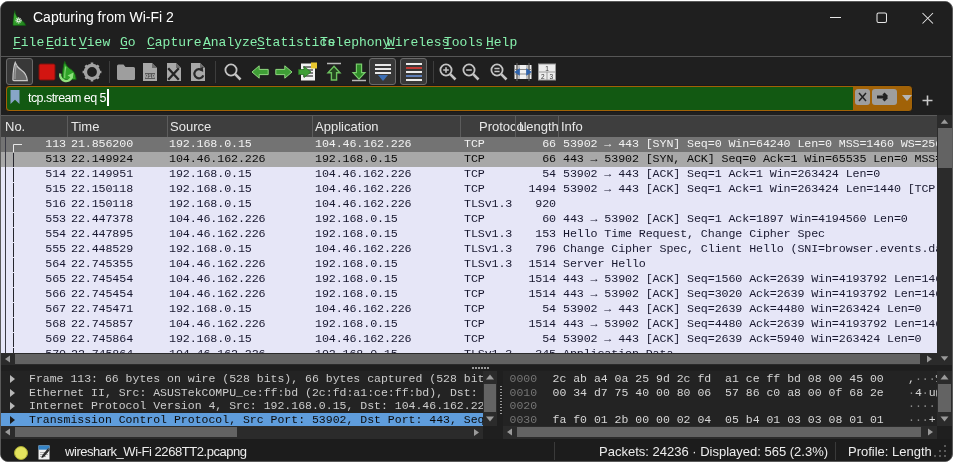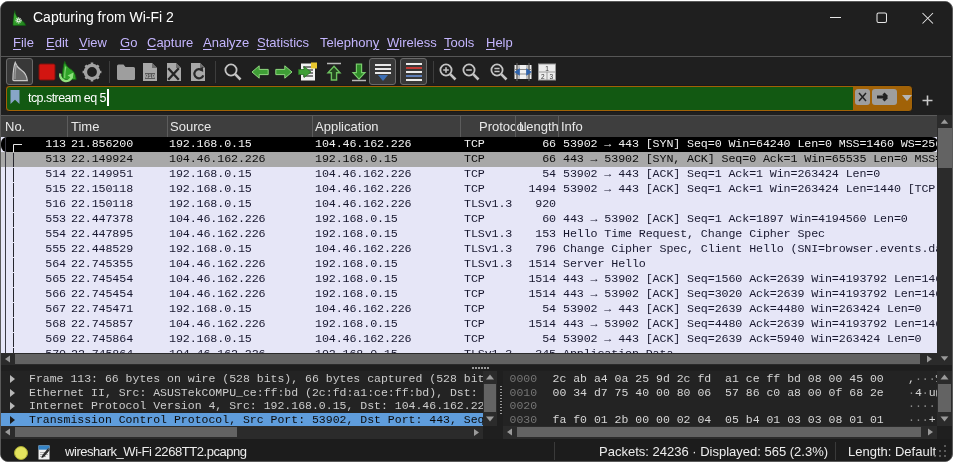--- a/index.html
+++ b/index.html
@@ -5,22 +5,22 @@
   html,body{margin:0;padding:0;background:#fff;width:957px;height:464px;overflow:hidden;}
   *{box-sizing:border-box;}
   #win{position:absolute;left:0px;top:1px;width:953px;height:461px;background:#1f1f1f;
        border:1px solid #5a5a5a;border-radius:8px;overflow:hidden;}
   
   #titlebar{position:absolute;left:0;top:0;width:950px;height:31px;background:#1f1f1f;}
   #apptitle{position:absolute;left:32px;top:7px;color:#ffffff;font-size:14px;font-family:"Liberation Sans",sans-serif;}
   #winctl{position:absolute;right:0;top:0;height:31px;}
   .wcbtn{position:absolute;top:0;width:46px;height:31px;}
   
-  #menubar{position:absolute;left:0;top:31px;width:950px;height:24px;border-bottom:1px solid #565656;color:#c4b5fd;
-           font-size:13px;font-family:Liberation Sans, sans-serif;}
+  #menubar{position:absolute;left:0;top:31px;width:950px;height:24px;border-bottom:1px solid #565656;color:#86efac;
+           font-size:13px;font-family:Liberation Mono, monospace;}
   #menubar span{position:absolute;top:2px;}
   #menubar u{text-decoration:underline;text-underline-offset:2px;}
   
   #toolbar{position:absolute;left:0;top:55px;width:950px;height:31px;}
   .tbi{position:absolute;top:3px;width:24px;height:24px;}
   .tbtn{position:absolute;top:1px;width:27px;height:27px;border:1px solid #6a6a6a;border-radius:3px;background:#383838;}
   .tsep{position:absolute;top:4px;width:1px;height:22px;background:#3d3d3d;}
   
   #filterrow{position:absolute;left:0;top:86px;width:950px;height:29px;background:#1f1f1f;}
   #filterbox{position:absolute;left:4px;top:-3px;width:908px;height:27px;background:#a16207;border:1px solid #191919;border-radius:4px;}
@@ -33,21 +33,21 @@
             border-top:1px solid #5a5a5a;color:#e8e8e8;font-size:13px;font-family:"Liberation Sans",sans-serif;}
   #plheader span{position:absolute;top:3px;}
   #plheader i{position:absolute;top:0;width:1px;height:22px;background:#5c5c5c;font-style:normal;}
   #plrows{position:absolute;left:0;top:135px;width:937px;height:216px;background:#e6e6f7;overflow:hidden;
           font-size:11.7px;letter-spacing:-0.12px;font-family:"Liberation Mono",monospace;}
   .prow{position:relative;width:100%;height:15px;background:#e6e6f7;color:#17172e;white-space:pre;}
   .prow div{position:absolute;top:1px;line-height:13.5px;}
   .rno{right:calc(100% - 65px);} 
   .rtime{left:70px;} .rsrc{left:168px;} .rdst{left:314px;} .rproto{left:463px;}
   .rlen{right:calc(100% - 555px);} .rinfo{left:562px;}
-  .rowblack{background:#000000;color:#f2f2f2;border-radius:6px;}
+  .rowblack{background:#737373;color:#f2f2f2;}
   .rowgray{background:#a8a8a8;color:#0a0a0a;}
   .vline{position:absolute;left:12px;top:0;width:1px;height:100%;background:#26262e;}
   #leftline{position:absolute;left:4px;top:135px;width:1px;height:216px;background:#3a3a44;}
   
   .sbtrack{background:#2b2b2b;}
   .sbthumb{background:#636363;}
   .sbbtn{position:absolute;background:#2b2b2b;}
   
   #splitter1{position:absolute;left:0;top:363px;width:950px;height:6px;background:#1f1f1f;}
   #panes{position:absolute;left:0;top:369px;width:950px;height:68px;}
@@ -394,21 +394,21 @@
           <line x1="2" y1="11.5" x2="8" y2="11.5"></line>
         </g>
       <path d="M4.2 10.2 L9.6 3.8 L11.4 5.6 L6 12 Z" fill="#2e2e2e"></path>
       <path d="M4.2 10.2 L3.4 13 L6 12 Z" fill="#141414"></path>
       <path d="M9.6 3.8 L10.7 2.7 L12.4 4.4 L11.4 5.6 Z" fill="#555"></path>
     </svg>
     <span style="position:absolute;left:64px;top:5px;letter-spacing:-0.45px">wireshark_Wi-Fi 2268TT2.pcapng</span>
     <div style="position:absolute;left:553px;top:3px;width:1px;height:18px;background:#3a3a3a"></div>
     <span style="position:absolute;left:598px;top:5px">Packets: 24236 · Displayed: 565 (2.3%)</span>
     <div style="position:absolute;left:834px;top:3px;width:1px;height:18px;background:#3a3a3a"></div>
-    <span style="position:absolute;left:847px;top:5px">Length: Default</span>
+    <span style="position:absolute;left:847px;top:5px">Profile: Length</span>
     <svg style="position:absolute;right:4px;bottom:3px" width="14" height="14" viewBox="0 0 14 14">
       <g fill="#6e6e6e">
           <circle cx="12" cy="2" r="1"></circle>
           <circle cx="12" cy="7" r="1"></circle>
           <circle cx="7" cy="7" r="1"></circle>
           <circle cx="12" cy="12" r="1"></circle>
           <circle cx="7" cy="12" r="1"></circle>
           <circle cx="2" cy="12" r="1"></circle>
         </g>
     </svg>

